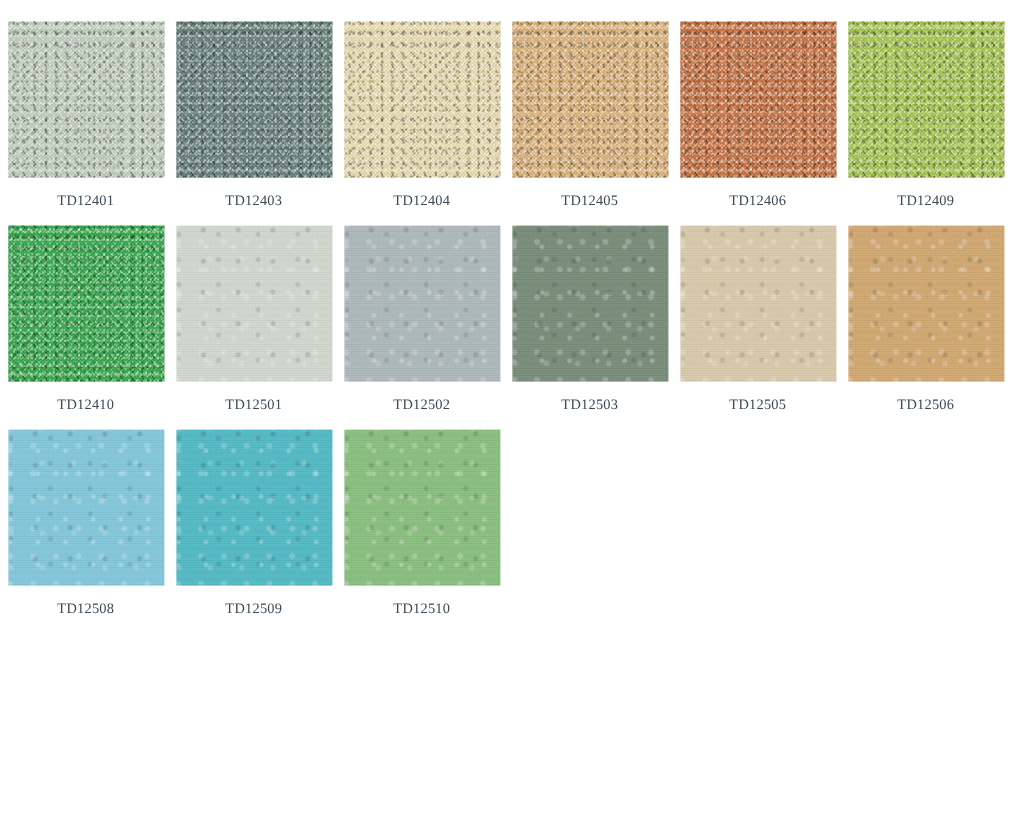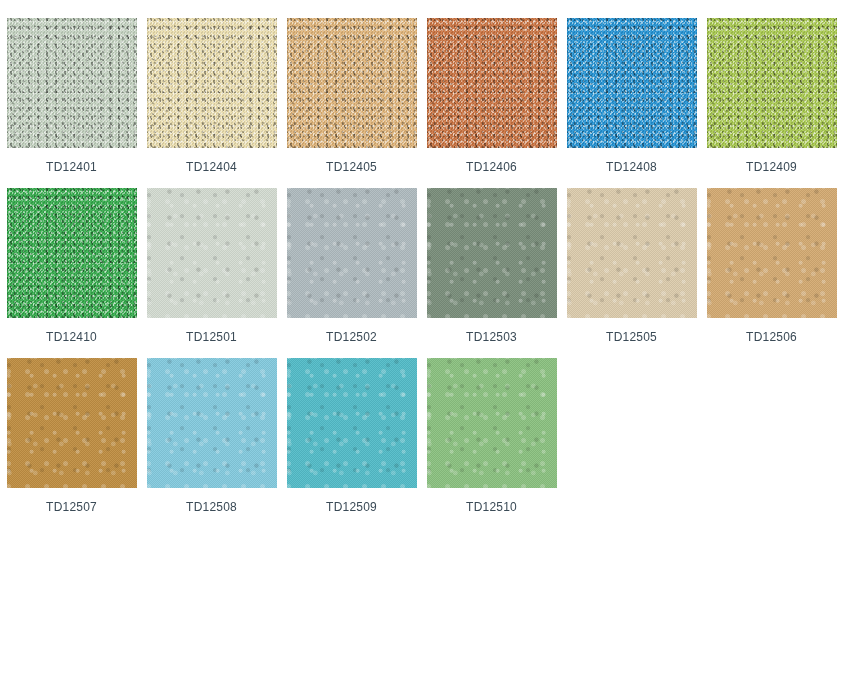--- a/index.html
+++ b/index.html
@@ -23,20 +23,21 @@
     row-gap: 0px;
     padding: 18px 0 0 20px;
   }
 
   .swatch-cell {
     width: 103px;
     height: 170px;
     display: flex;
     flex-direction: column;
     align-items: center;
+    font-family: Liberation Serif, serif;
   }
 
   .swatch-chip {
     width: 130px;
     height: 130px;
     position: relative;
     overflow: hidden;
     background-color: #cccccc;
   }
 
@@ -110,34 +111,34 @@
 </style>
 </head>
 <body style="background: rgb(255, 255, 255);">
 
 <div id="swatch-grid">
     <div class="swatch-cell">
       <div class="swatch-chip tex-coarse" style="background-color: rgb(195, 210, 192);"></div>
       <div class="swatch-label">TD12401</div>
     </div>
     <div class="swatch-cell">
+      <div class="swatch-chip tex-coarse" style="background-color: rgb(104, 130, 124);"></div>
+      <div class="swatch-label">TD12403</div>
+    </div>
+    <div class="swatch-cell">
       <div class="swatch-chip tex-coarse" style="background-color: rgb(236, 223, 175);"></div>
       <div class="swatch-label">TD12404</div>
     </div>
     <div class="swatch-cell">
       <div class="swatch-chip tex-coarse" style="background-color: rgb(224, 180, 120);"></div>
       <div class="swatch-label">TD12405</div>
     </div>
     <div class="swatch-cell">
       <div class="swatch-chip tex-coarse" style="background-color: rgb(203, 115, 64);"></div>
       <div class="swatch-label">TD12406</div>
-    </div>
-    <div class="swatch-cell">
-      <div class="swatch-chip tex-coarse" style="background-color: rgb(35, 147, 212);"></div>
-      <div class="swatch-label">TD12408</div>
     </div>
     <div class="swatch-cell">
       <div class="swatch-chip tex-coarse" style="background-color: rgb(168, 201, 78);"></div>
       <div class="swatch-label">TD12409</div>
     </div>
     <div class="swatch-cell">
       <div class="swatch-chip tex-coarse" style="background-color: rgb(52, 171, 75);"></div>
       <div class="swatch-label">TD12410</div>
     </div>
     <div class="swatch-cell">
@@ -154,24 +155,20 @@
     </div>
     <div class="swatch-cell">
       <div class="swatch-chip tex-fine" style="background-color: rgb(221, 205, 174);"></div>
       <div class="swatch-label">TD12505</div>
     </div>
     <div class="swatch-cell">
       <div class="swatch-chip tex-fine" style="background-color: rgb(212, 171, 115);"></div>
       <div class="swatch-label">TD12506</div>
     </div>
     <div class="swatch-cell">
-      <div class="swatch-chip tex-fine" style="background-color: rgb(192, 143, 67);"></div>
-      <div class="swatch-label">TD12507</div>
-    </div>
-    <div class="swatch-cell">
       <div class="swatch-chip tex-fine" style="background-color: rgb(133, 203, 223);"></div>
       <div class="swatch-label">TD12508</div>
     </div>
     <div class="swatch-cell">
       <div class="swatch-chip tex-fine" style="background-color: rgb(84, 189, 201);"></div>
       <div class="swatch-label">TD12509</div>
     </div>
     <div class="swatch-cell">
       <div class="swatch-chip tex-fine" style="background-color: rgb(140, 194, 129);"></div>
       <div class="swatch-label">TD12510</div>

